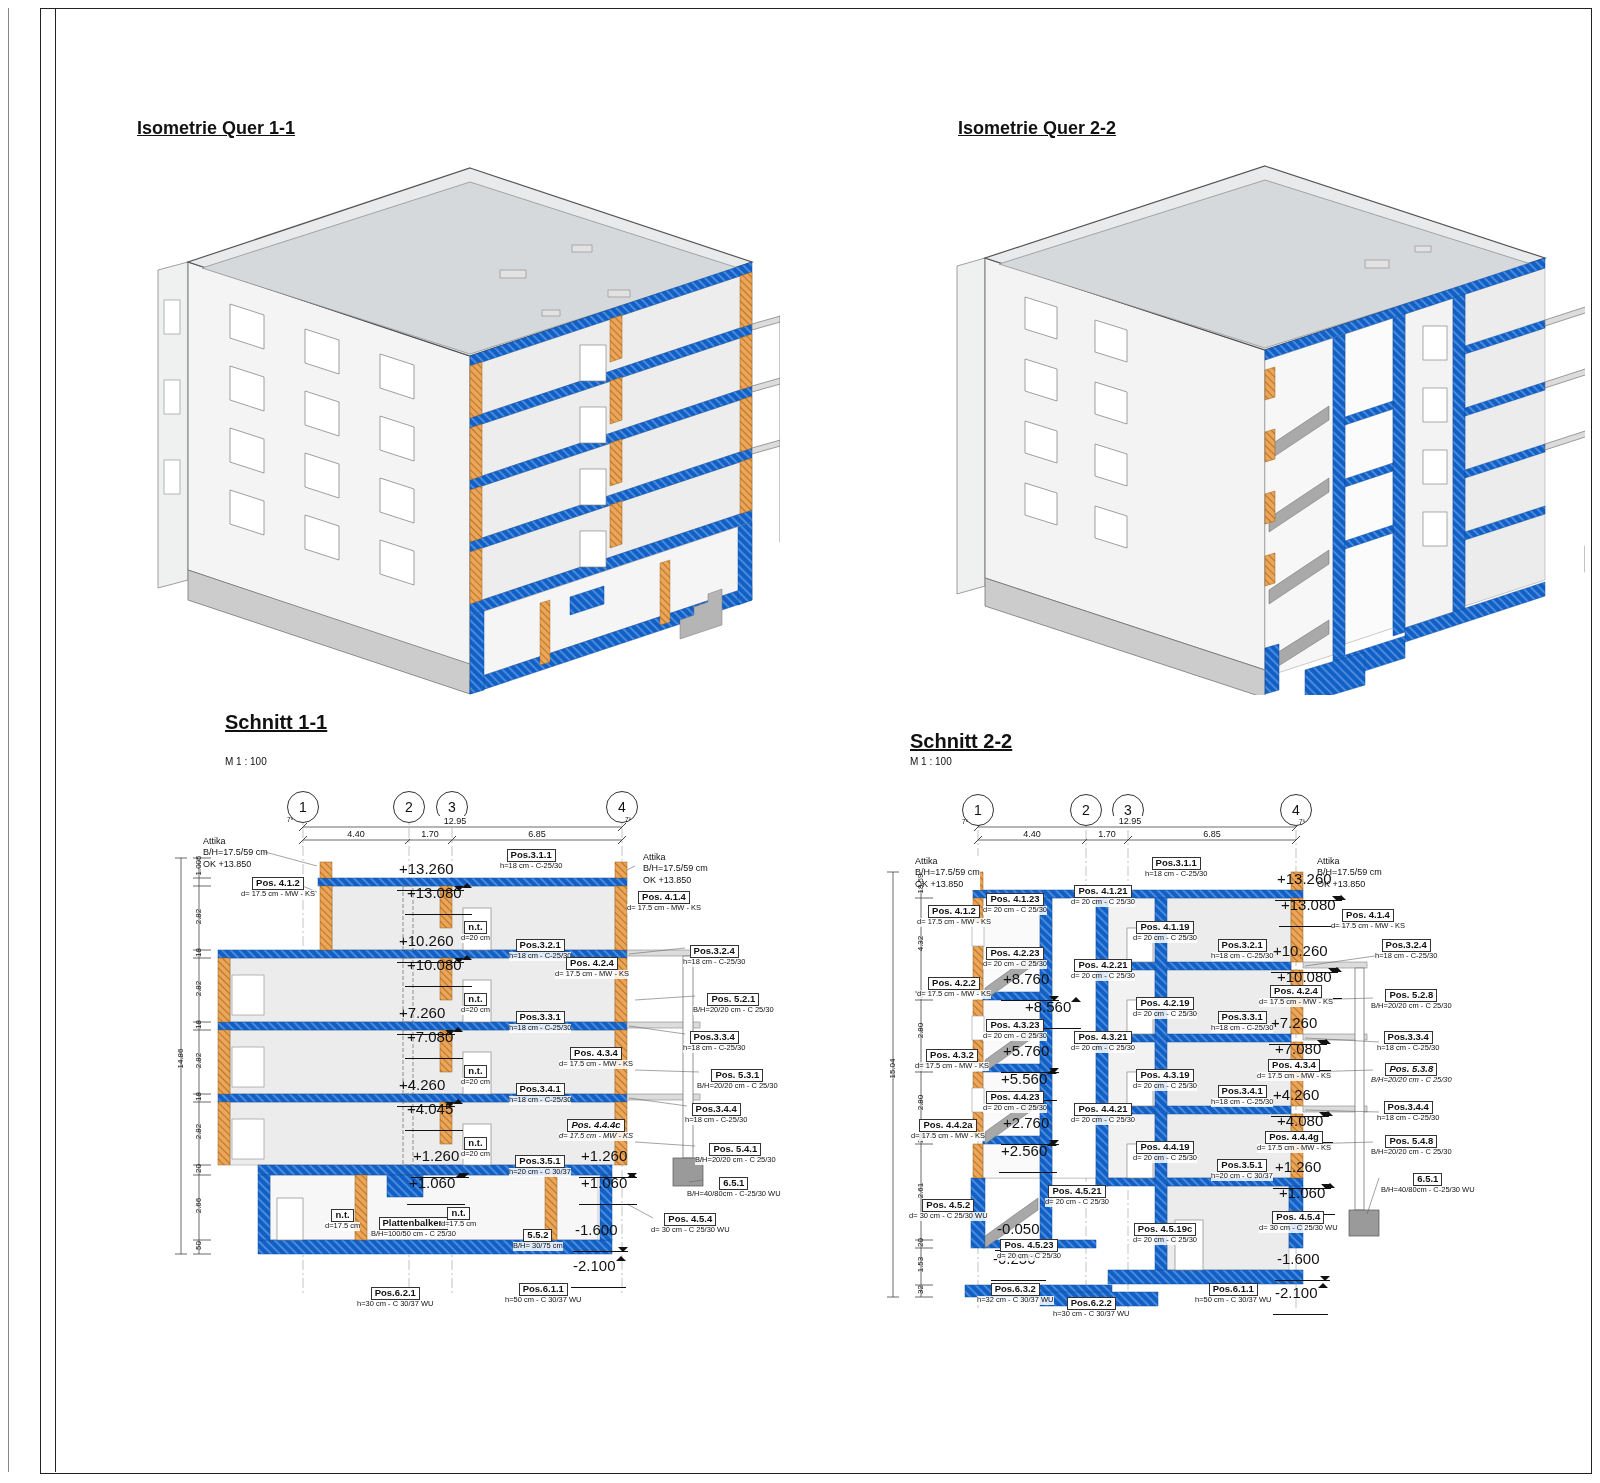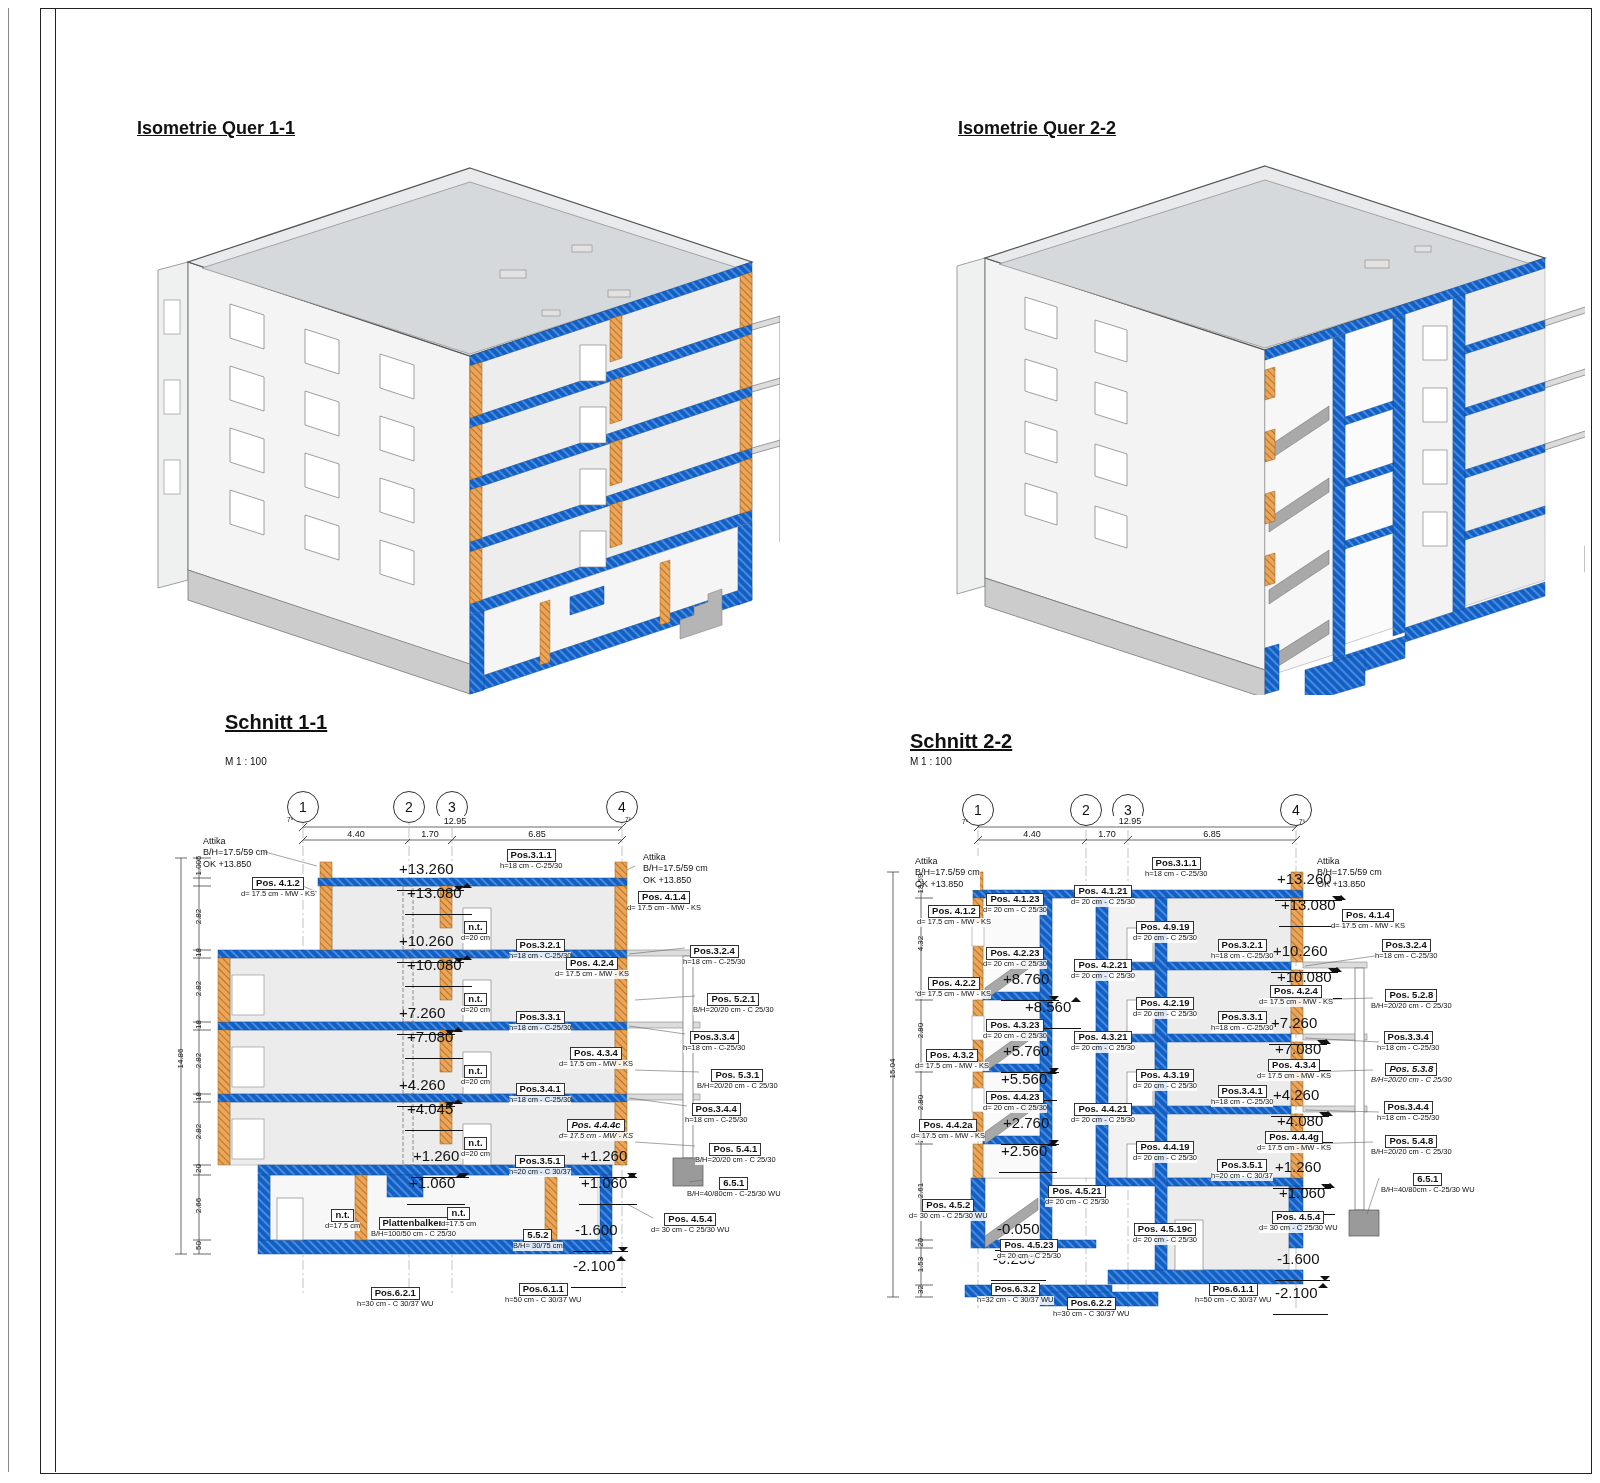--- a/index.html
+++ b/index.html
@@ -552,21 +552,21 @@
     <div class="lv d" style="left:140px;top:450px;"><span>-0.050</span></div>
     <div class="lv u" style="left:136px;top:480px;"><span>-0.250</span></div>
 
     <div class="lv d" style="left:420px;top:480px;"><span>-1.600</span></div>
     <div class="lv u" style="left:418px;top:514px;"><span>-2.100</span></div>
 
     <div class="lbl" style="left:290px;top:82px;"><span class="box">Pos.3.1.1</span><span class="sub">h=18 cm - C-25/30</span></div>
     <div class="lbl" style="left:62px;top:130px;"><span class="box">Pos. 4.1.2</span><span class="sub">d= 17.5 cm - MW - KS</span></div>
     <div class="lbl" style="left:128px;top:118px;"><span class="box">Pos. 4.1.23</span><span class="sub">d= 20 cm - C 25/30</span></div>
     <div class="lbl" style="left:216px;top:110px;"><span class="box">Pos. 4.1.21</span><span class="sub">d= 20 cm - C 25/30</span></div>
-    <div class="lbl" style="left:278px;top:146px;"><span class="box">Pos. 4.9.19</span><span class="sub">d= 20 cm - C 25/30</span></div>
+    <div class="lbl" style="left:278px;top:146px;"><span class="box">Pos. 4.1.19</span><span class="sub">d= 20 cm - C 25/30</span></div>
     <div class="lbl" style="left:356px;top:164px;"><span class="box">Pos.3.2.1</span><span class="sub">h=18 cm - C-25/30</span></div>
     <div class="lbl" style="left:476px;top:134px;"><span class="box">Pos. 4.1.4</span><span class="sub">d= 17.5 cm - MW - KS</span></div>
     <div class="lbl" style="left:520px;top:164px;"><span class="box">Pos.3.2.4</span><span class="sub">h=18 cm - C-25/30</span></div>
     <div class="lbl" style="left:128px;top:172px;"><span class="box">Pos. 4.2.23</span><span class="sub">d= 20 cm - C 25/30</span></div>
     <div class="lbl" style="left:216px;top:184px;"><span class="box">Pos. 4.2.21</span><span class="sub">d= 20 cm - C 25/30</span></div>
     <div class="lbl" style="left:62px;top:202px;"><span class="box">Pos. 4.2.2</span><span class="sub">d= 17.5 cm - MW - KS</span></div>
     <div class="lbl" style="left:278px;top:222px;"><span class="box">Pos. 4.2.19</span><span class="sub">d= 20 cm - C 25/30</span></div>
     <div class="lbl" style="left:404px;top:210px;"><span class="box">Pos. 4.2.4</span><span class="sub">d= 17.5 cm - MW - KS</span></div>
     <div class="lbl" style="left:516px;top:214px;"><span class="box">Pos. 5.2.8</span><span class="sub">B/H=20/20 cm - C 25/30</span></div>
     <div class="lbl" style="left:356px;top:236px;"><span class="box">Pos.3.3.1</span><span class="sub">h=18 cm - C-25/30</span></div>

